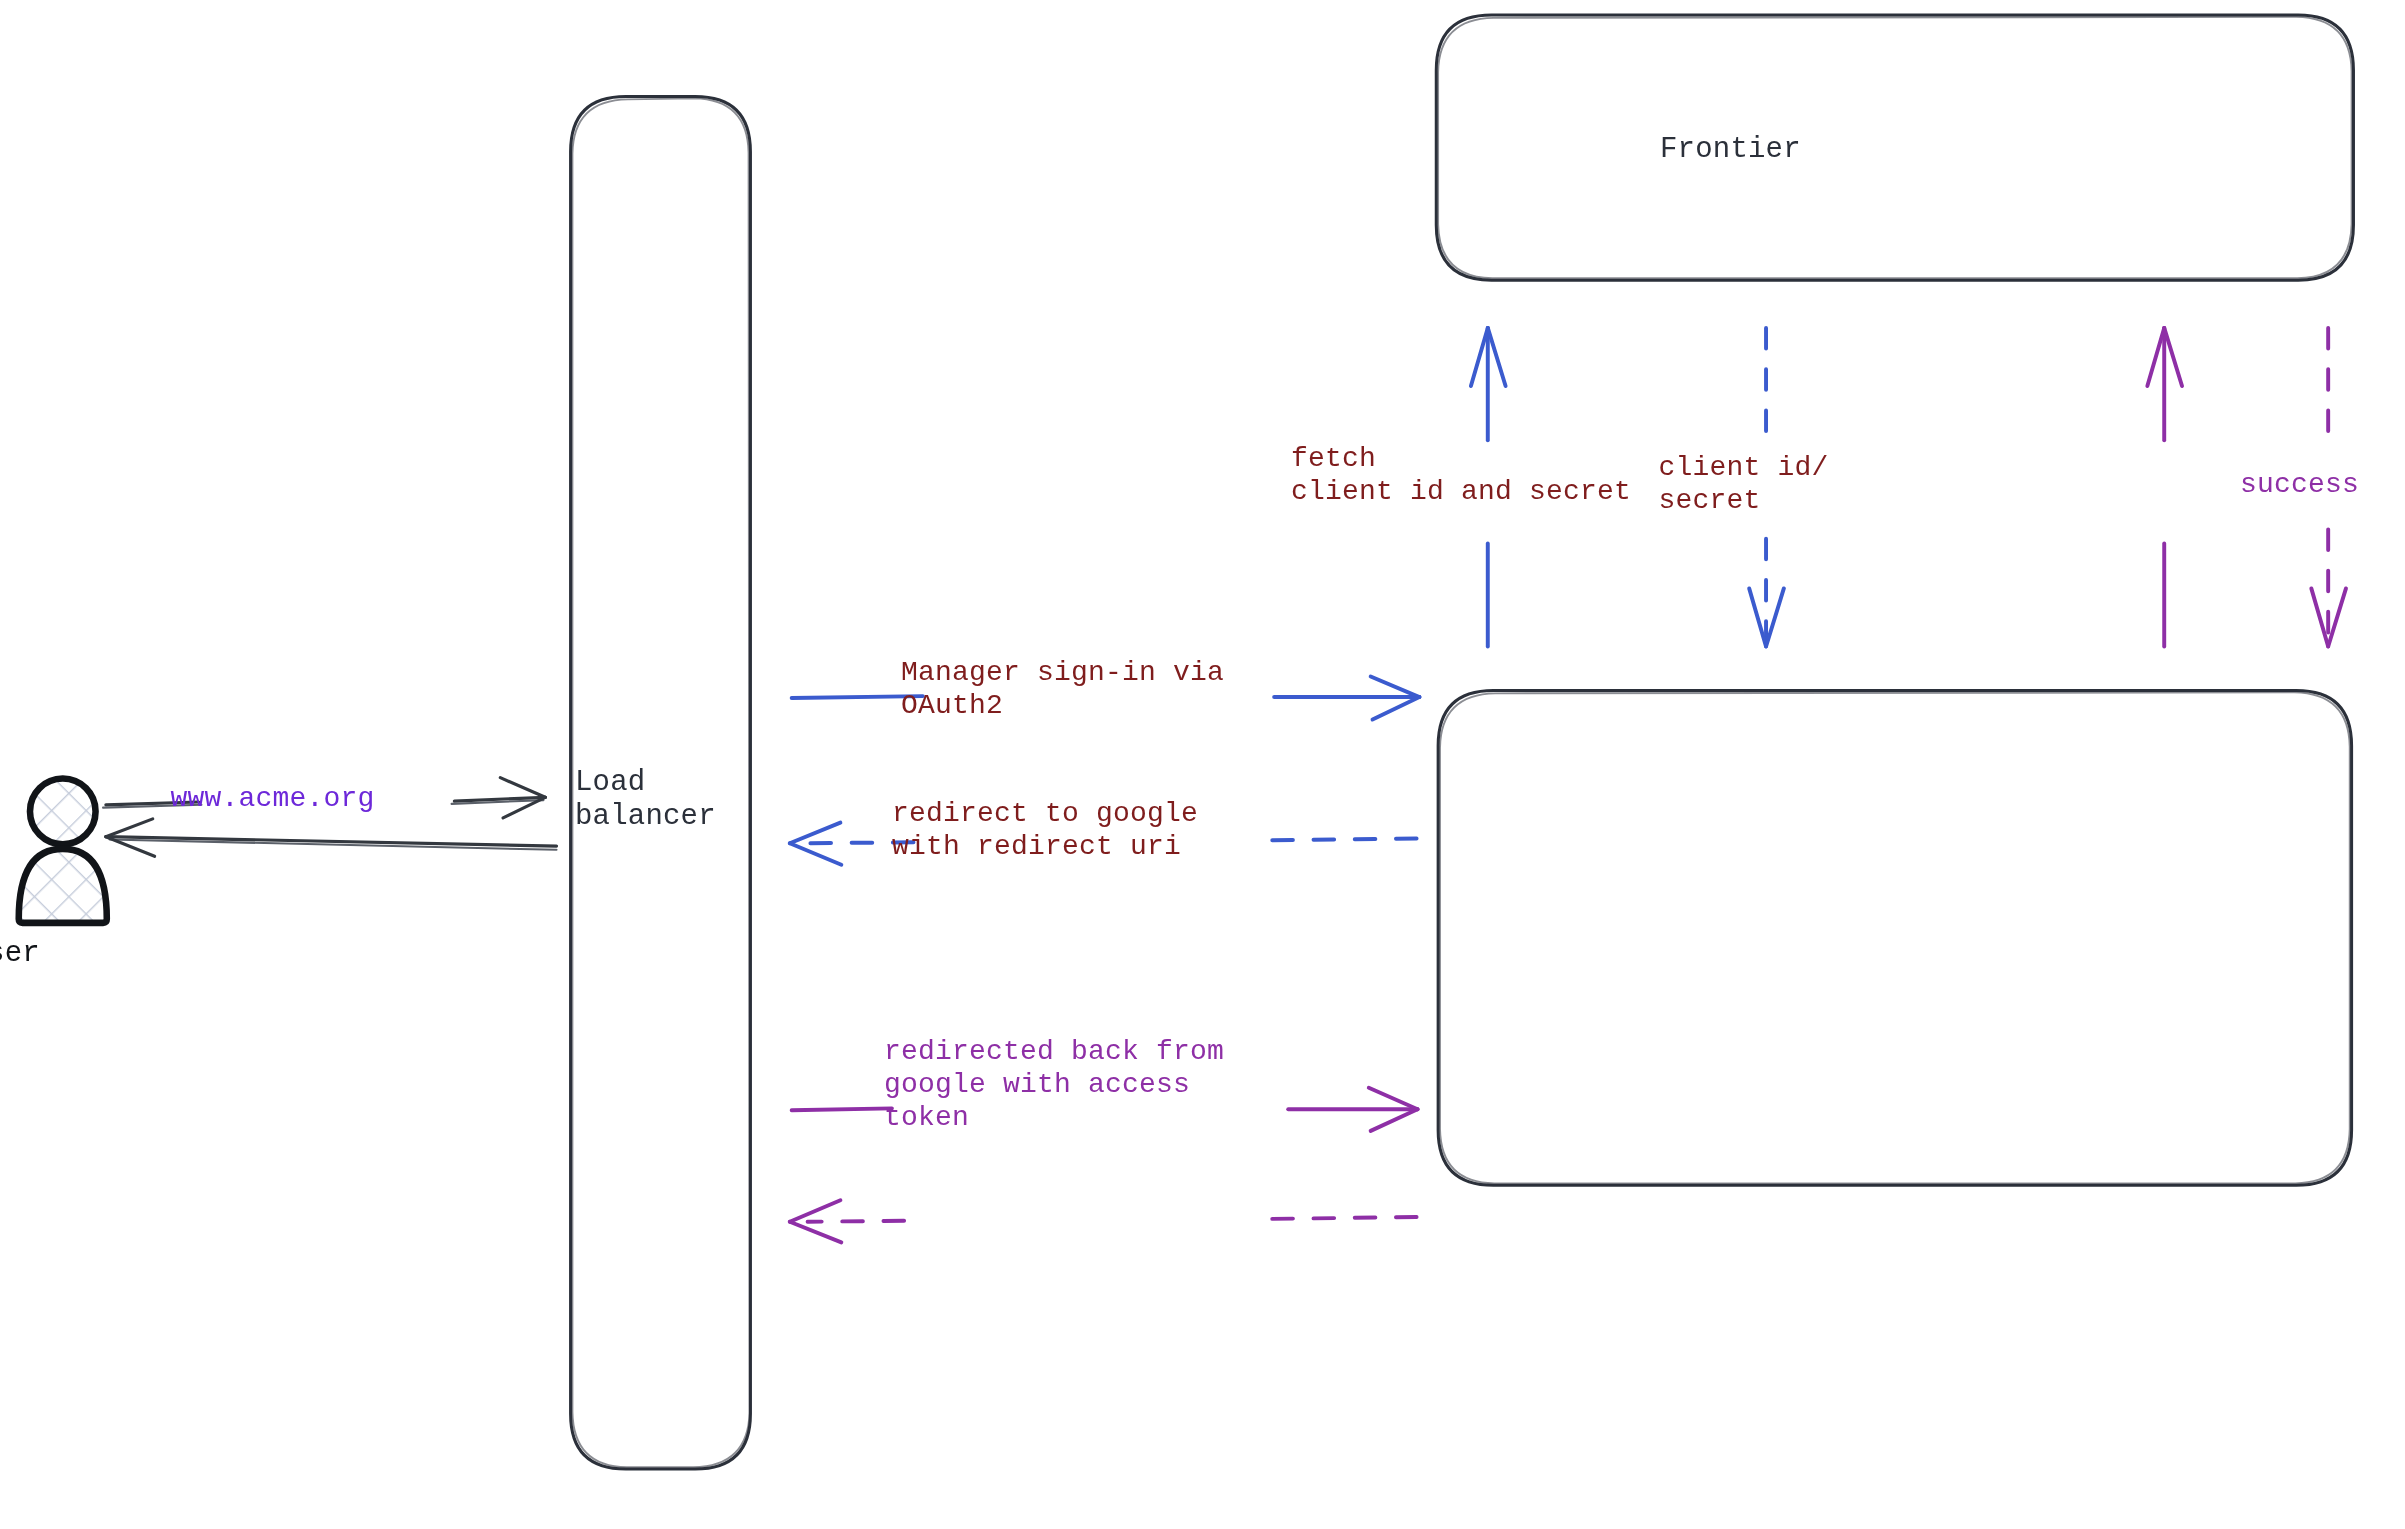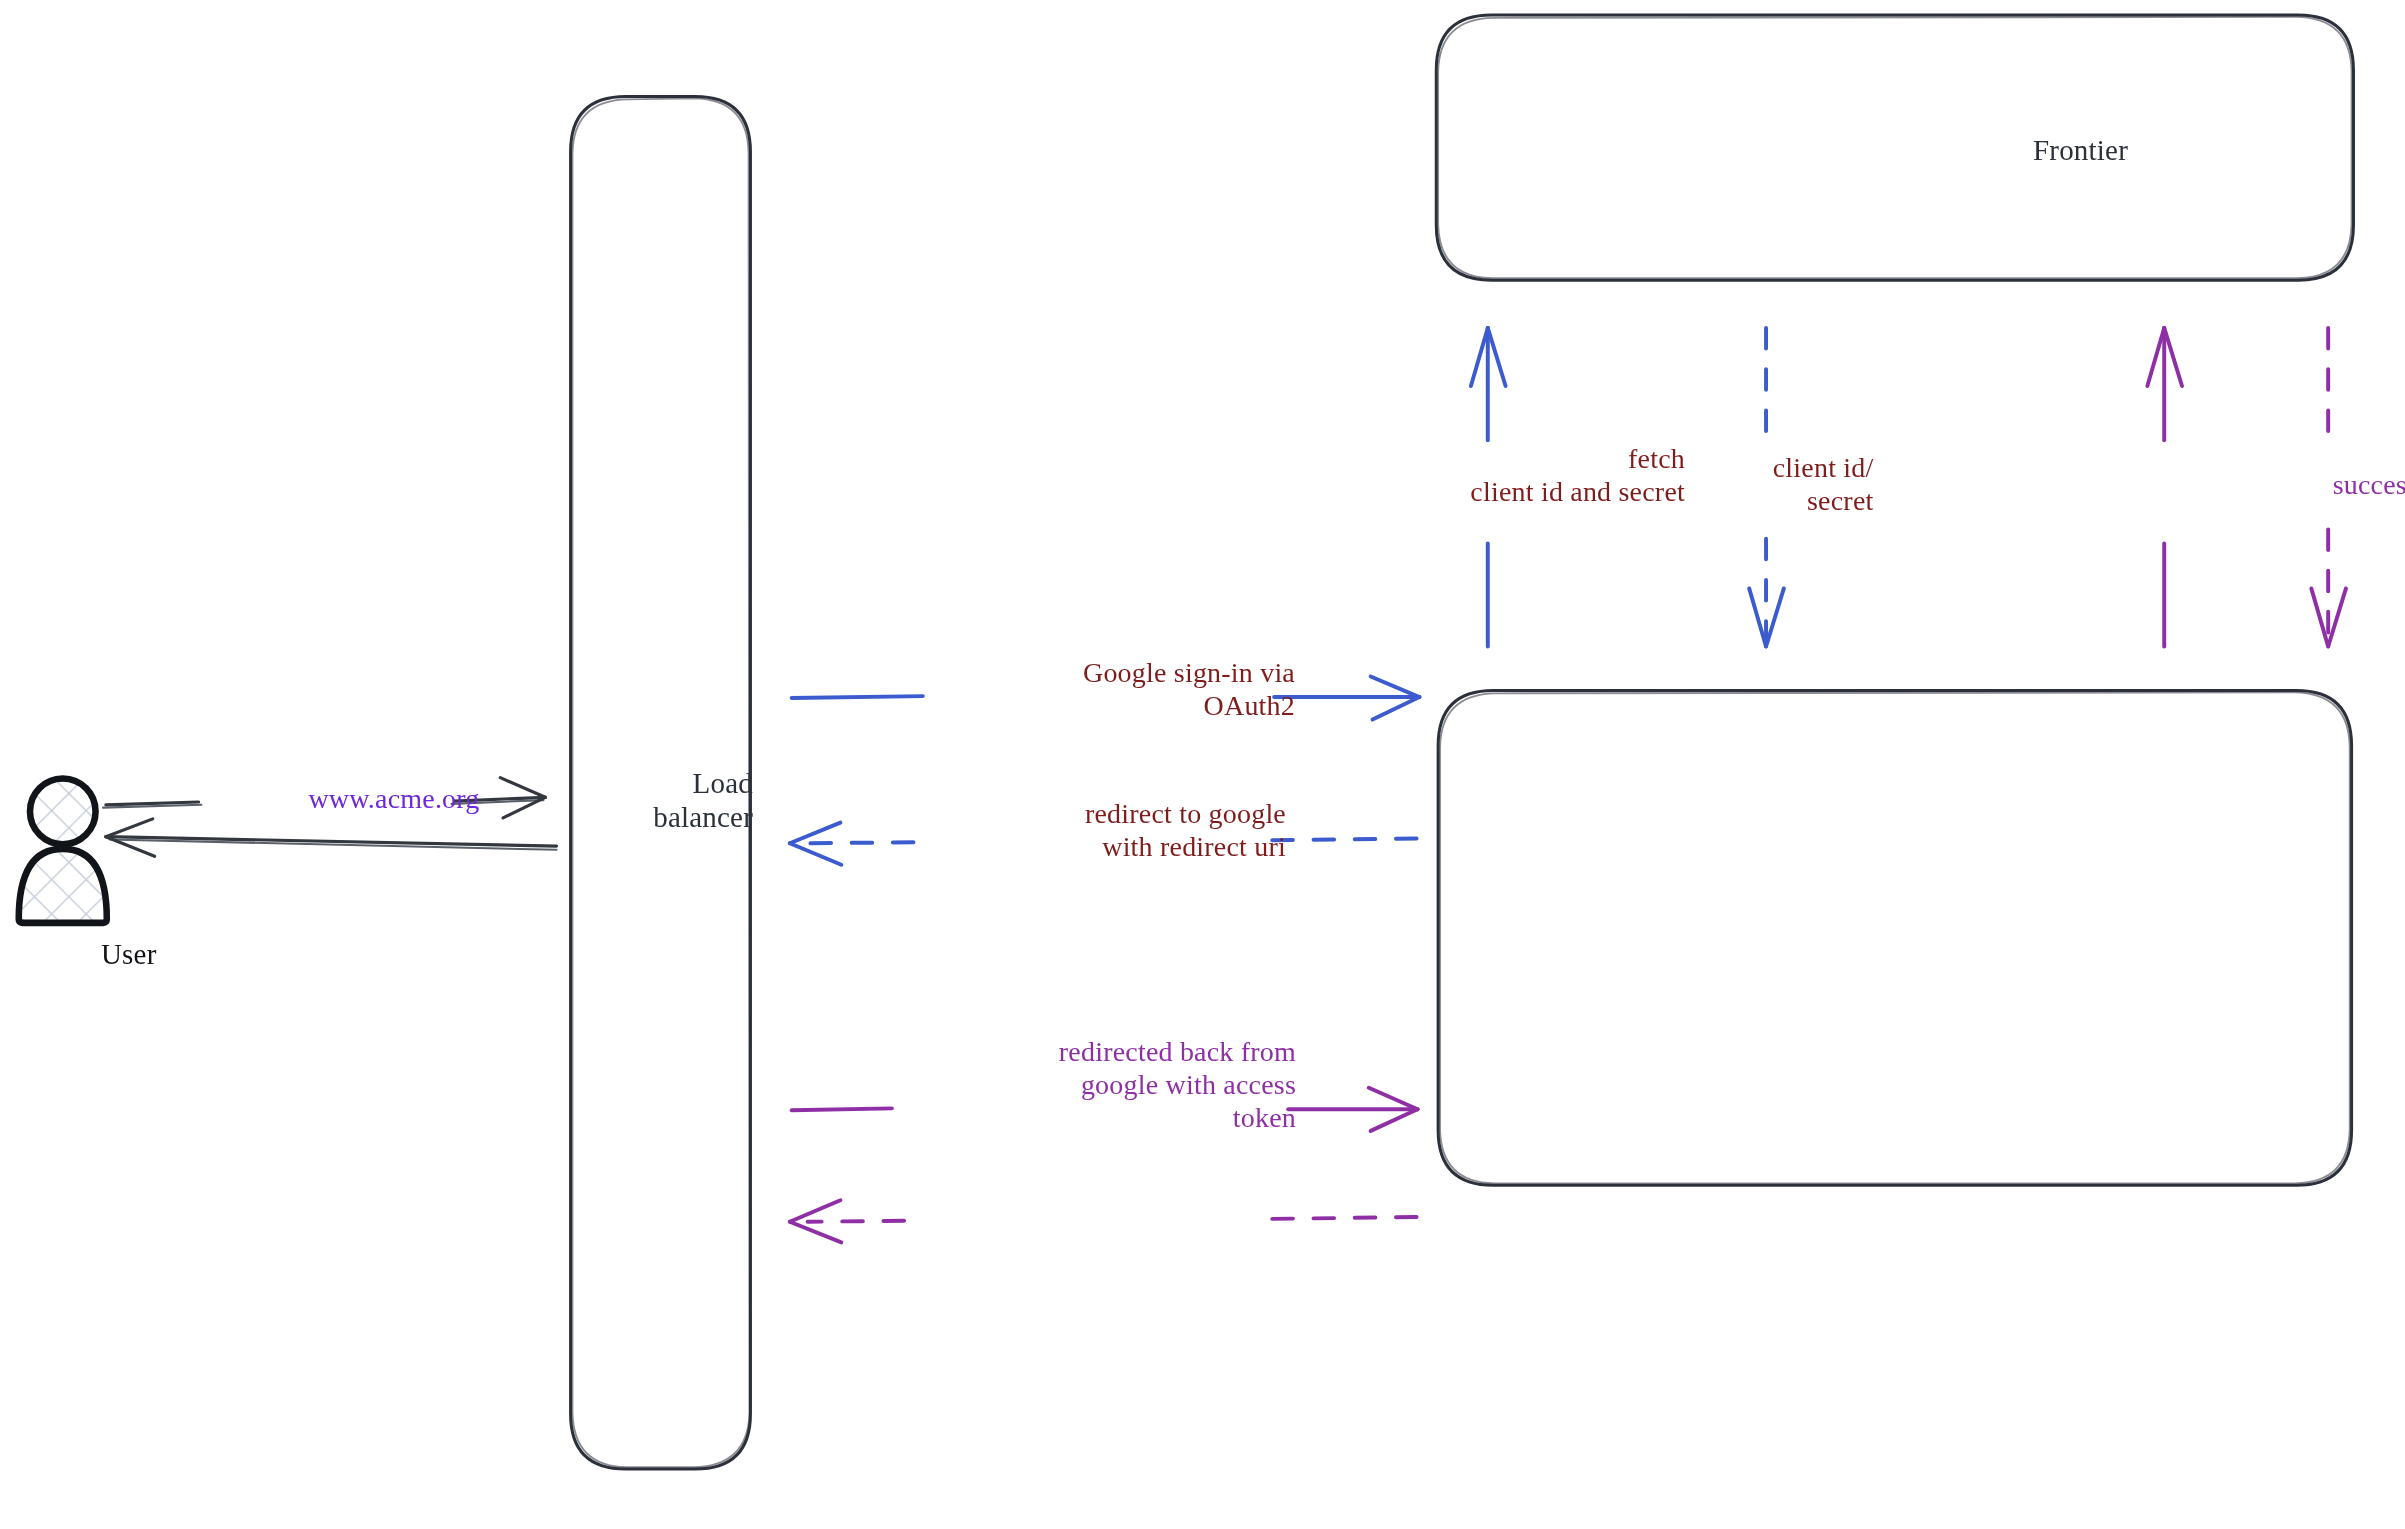--- a/index.html
+++ b/index.html
@@ -86,24 +86,24 @@
   .edge-purple-dash {
     fill: none;
     stroke: #8e2fa6;
     stroke-width: 4.2;
     stroke-linecap: round;
     stroke-linejoin: round;
     stroke-dasharray: 22 22;
   }
   .lbl {
     position: absolute;
-    font-family: Liberation Serif, serif;
+    font-family: Liberation Mono, monospace;
     font-size: 28px;
     line-height: 1.18;
-    text-align: right;
+    text-align: left;
     white-space: pre-line;
     letter-spacing: 0.2px;
     transform: translateX(-50%);
     pointer-events: auto;
   }
   .lbl-node {
     color: #2b303a;
     font-size: 29px;
   }
   .lbl-blue { color: #7f1d1d; }
@@ -225,21 +225,21 @@
   <div class="lbl lbl-actor" style="left:63px; top:937px; width:187px;">User</div>
 
   <div class="lbl lbl-node" style="left:661px; top:766px; width:178px;padding-left:6px;">Load
 balancer</div>
 
   <div class="lbl lbl-node" style="left:1894px; top:133px; width:468px;">Frontier</div>
 
 
   <div class="lbl lbl-dark" style="left:325px; top:782px; width:309px;">www.acme.org</div>
 
-  <div class="lbl lbl-blue" style="left:1098px; top:656px; width:394px;">Google sign-in via
+  <div class="lbl lbl-blue" style="left:1098px; top:656px; width:394px;">Manager sign-in via
 OAuth2</div>
 
   <div class="lbl lbl-blue" style="left:1089px; top:797px; width:394px;">redirect to google
 with redirect uri</div>
 
   <div class="lbl lbl-purple" style="left:1090px; top:1035px; width:412px;">redirected back from
 google with access
 token</div>
 
 

